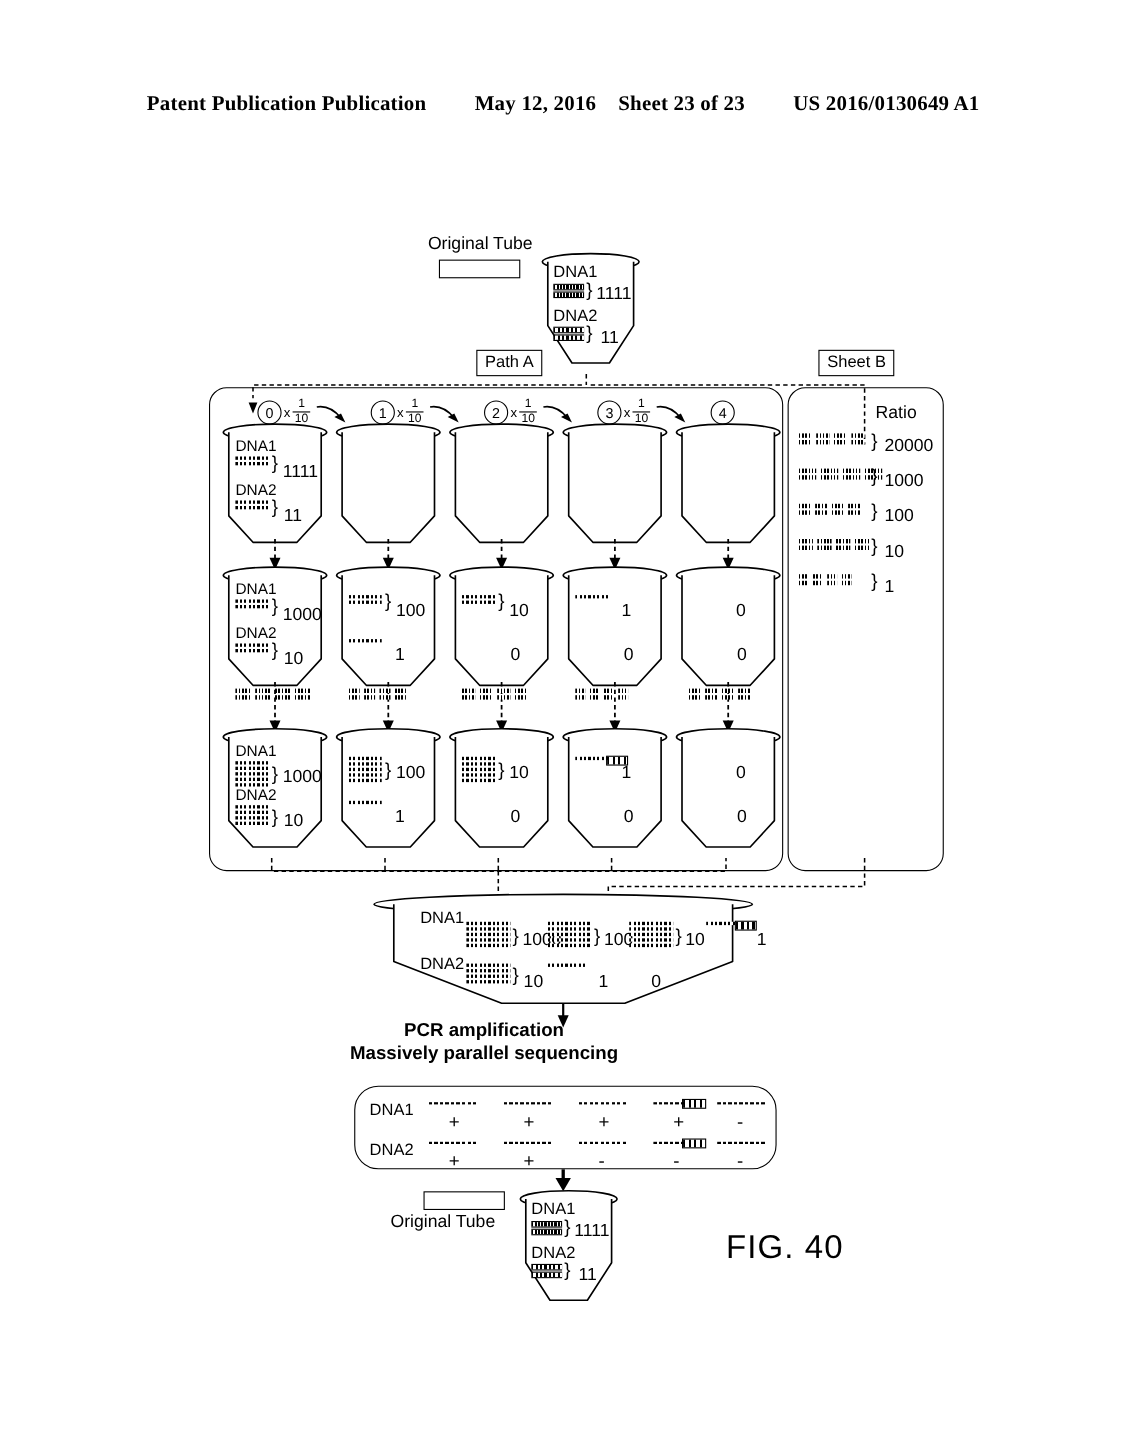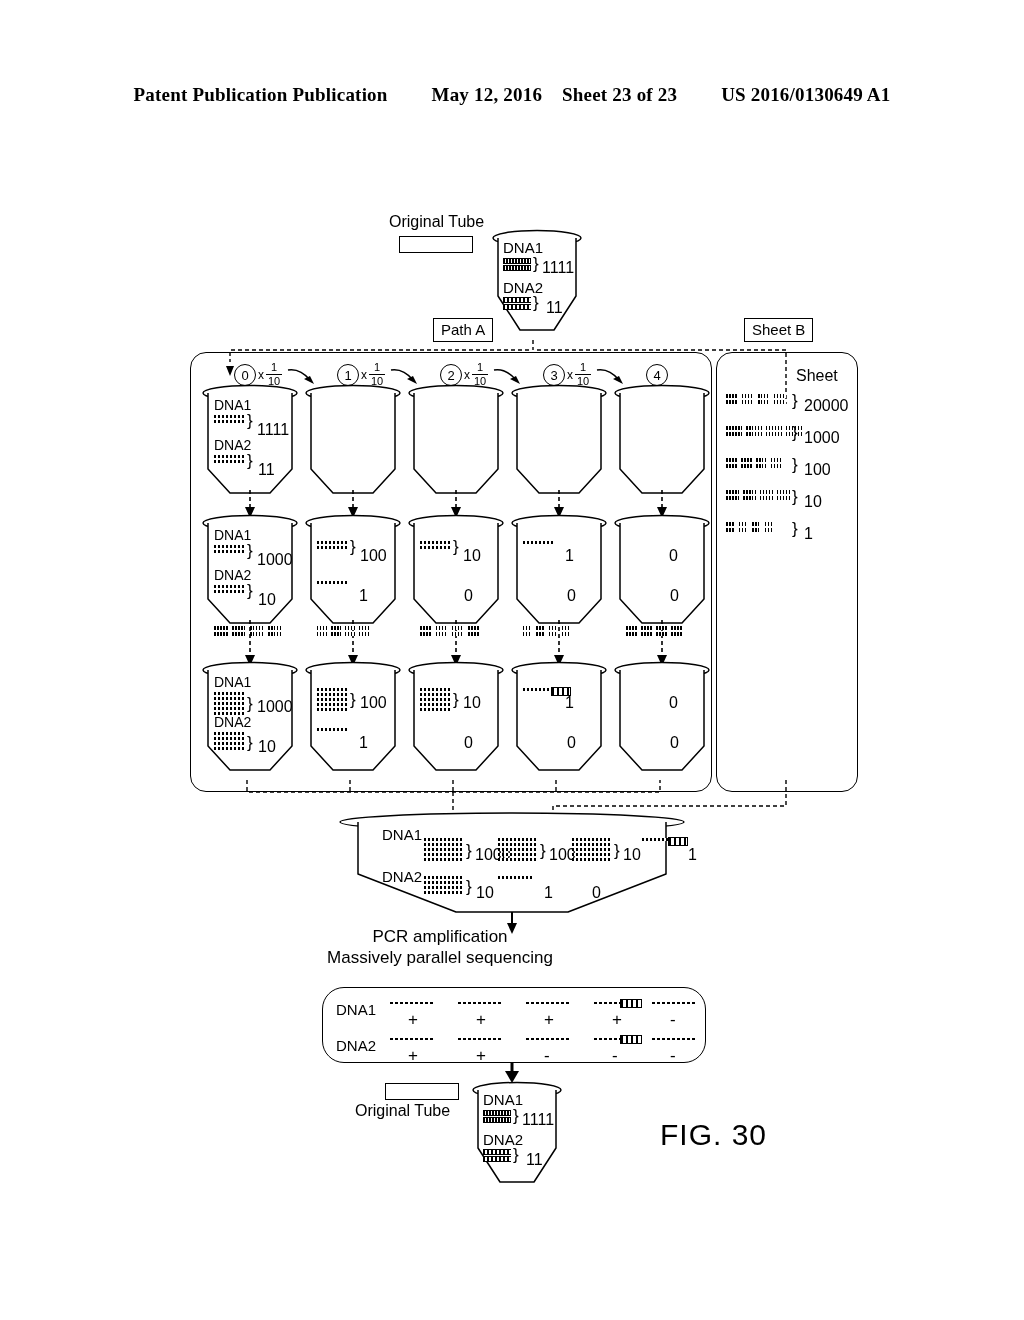--- a/index.html
+++ b/index.html
@@ -575,21 +575,21 @@
       <div class="abs" style="left:422px; top:0px;">
         <svg width="100" height="112" viewBox="0 0 100 112">
           <ellipse cx="50" cy="8" rx="47" ry="7.5" fill="#fff" stroke="#000" stroke-width="1.5"></ellipse>
           <path d="M8 8 L8 84 L30 108 L70 108 L92 84 L92 8" fill="#fff" stroke="#000" stroke-width="1.5" stroke-linejoin="round"></path>
         </svg>
       </div>
       <div class="abs lbl-num" style="left:479px; top:32px;">0</div>
       <div class="abs lbl-num" style="left:480px; top:72px;">0</div>
     </div>
 
-  <div class="abs lbl" style="left:796px; top:368px; font-size:16px;">Sheet</div>
+  <div class="abs lbl" style="left:796px; top:368px; font-size:16px;">Ratio</div>
   <div class="abs" id="ratio-list" style="left:726px; top:390px; width:130px; height:160px;">
       <div class="abs bcode" style="left:0px; top:4px;">
         <div class="bcode-row">
           <div class="bcode-seg" style="width:12px;"></div>
           <div class="bcode-seg" style="width:12px;"></div>
           <div class="bcode-seg" style="width:12px;"></div>
           <div class="bcode-seg" style="width:12px;"></div>
         </div>
         <div class="bcode-row">
           <div class="bcode-seg" style="width:12px;"></div>
@@ -736,21 +736,21 @@
       </div>
       <div class="abs lbl-num" style="left:120px; top:8px;">1</div>
       <div class="abs lbl-num" style="left:168px; top:8px;">0</div>
     </div>
 
   <svg class="abs" style="left:500px; top:912px;" width="24" height="24">
     <path d="M12 0 L12 14" stroke="#000" stroke-width="2" fill="none"></path>
     <polygon points="12,22 7,11 17,11" fill="#000"></polygon>
   </svg>
 
-  <div class="abs" style="left:0px; top:928px; width:880px; text-align:center;">
+  <div class="abs" style="left:0px; top:928px; width:880px; text-align:center;font-weight:bold;">
     <div class="lbl" style="font-size:17px; margin-bottom:4px;">PCR amplification</div>
     <div class="lbl" style="font-size:17px; margin-bottom:4px;">Massively parallel sequencing</div>
   </div>
 
   <div class="abs" style="left:322px; top:987px; width:382px; height:74px; border:1.6px solid #000; border-radius:22px;"></div>
   <div class="abs lbl" style="left:336px; top:1002px;">DNA1</div>
   <div class="abs lbl" style="left:336px; top:1038px;">DNA2</div>
   <div class="abs" id="results-dna1" style="left:390px; top:998px; width:300px; height:30px;">
       <div class="abs frag-line" style="left:0px; top:4px; width:44px;"></div>
       <div class="abs lbl-num" style="left:18px; top:12px; font-size:17px;">+</div>
@@ -801,15 +801,15 @@
   <div class="abs lbl-num" style="left:522px; top:1111px;">1111</div>
 
   <div class="abs lbl" style="left:483px; top:1132px;">DNA2</div>
   <div class="abs band-rows" style="left:483px; top:1149px;">
     <div class="band" style="width:28px; height:4px;"></div>
     <div class="band" style="width:28px; height:4px;"></div>
   </div>
   <div class="abs brace" style="left:513px; top:1146px;">}</div>
   <div class="abs lbl-num" style="left:526px; top:1151px;">11</div>
 
-  <div class="abs" id="fig-caption" style="left:660px; top:1118px;">FIG. 30</div>
+  <div class="abs" id="fig-caption" style="left:660px; top:1118px;">FIG. 40</div>
 
 </div>
 
 </body></html>

